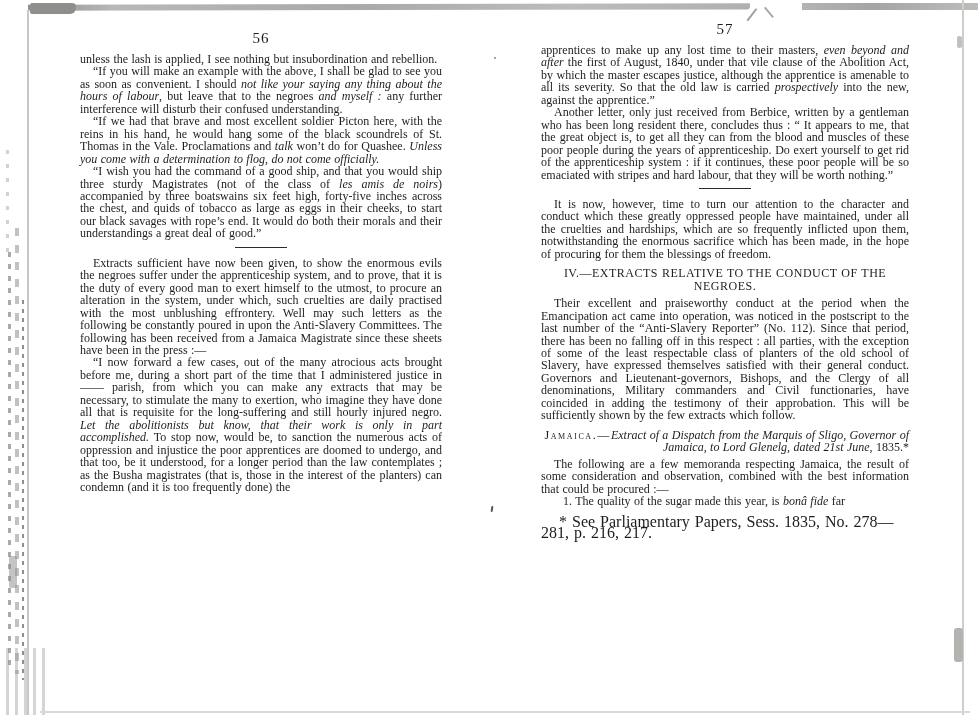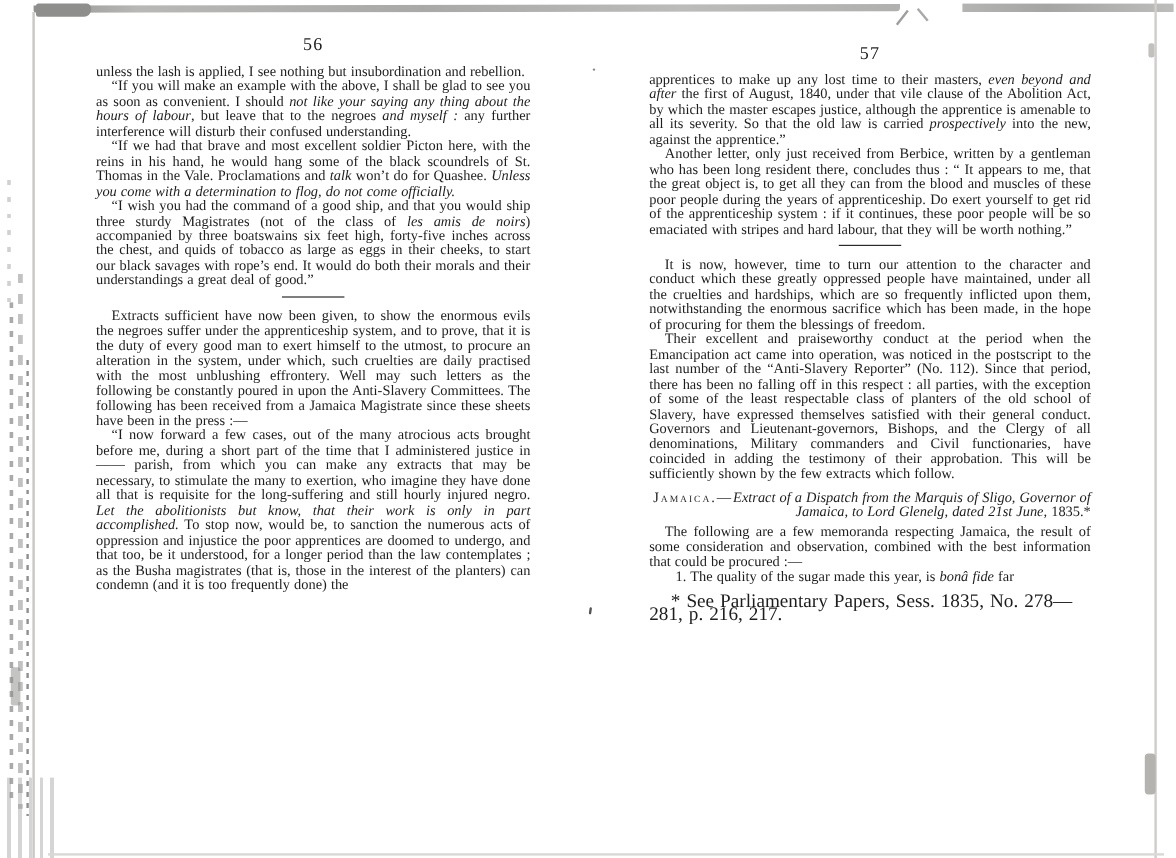--- a/index.html
+++ b/index.html
@@ -7,21 +7,21 @@
     width:980px;height:715px;
     background:#ffffff;
     position:relative;
     overflow:hidden;
     font-family:"Liberation Serif","DejaVu Serif",serif;
     color:#1d1d1d;
   }
   
   .page{position:absolute;}
   #pageL{left:80px;top:30px;width:362px;}
-  #pageR{left:541px;top:37px;width:368px;}
+  #pageR{left:541px;top:21px;width:368px;}
   .pagenum{
     text-align:center;
     font-size:15px;
     letter-spacing:1px;
     margin-bottom:6px;
   }
   .pagetext p{
     margin:0;
     font-size:12px;
     line-height:12.45px;
@@ -122,19 +122,20 @@
     </div>
 </div>
 
 <div class="page" id="pageR">
   <div class="pagenum">57</div>
   <div class="pagetext">
       <p class="body"><span>apprentices to make up any lost time to their masters, </span><span class="it">even beyond and after</span><span> the first of August, 1840, under that vile clause of the Abolition Act, by which the master escapes justice, although the apprentice is amenable to all its severity. So that the old law is carried </span><span class="it">prospectively</span><span> into the new, against the apprentice.”</span></p>
       <p class="body indent"><span>Another letter, only just received from Berbice, written by a gentleman who has been long resident there, concludes thus : “ It appears to me, that the great object is, to get all they can from the blood and muscles of these poor people during the years of apprenticeship. Do exert yourself to get rid of the apprenticeship system : if it continues, these poor people will be so emaciated with stripes and hard labour, that they will be worth nothing.”</span></p>
       <div class="rule"></div>
       <p class="body indent gap"><span>It is now, however, time to turn our attention to the character and conduct which these greatly oppressed people have maintained, under all the cruelties and hardships, which are so frequently inflicted upon them, notwithstanding the enormous sacrifice which has been made, in the hope of procuring for them the blessings of freedom.</span></p>
+      <p class="heading"><span>IV.—EXTRACTS RELATIVE TO THE CONDUCT OF THE NEGROES.</span></p>
       <p class="body indent"><span>Their excellent and praiseworthy conduct at the period when the Emancipation act came into operation, was noticed in the postscript to the last number of the “Anti-Slavery Reporter” (No. 112). Since that period, there has been no falling off in this respect : all parties, with the exception of some of the least respectable class of planters of the old school of Slavery, have expressed themselves satisfied with their general conduct. Governors and Lieutenant-governors, Bishops, and the Clergy of all denominations, Military commanders and Civil functionaries, have coincided in adding the testimony of their approbation. This will be sufficiently shown by the few extracts which follow.</span></p>
       <p class="caption"><span class="sc">Jamaica.—</span><span class="it">Extract of a Dispatch from the Marquis of Sligo, Governor of Jamaica, to Lord Glenelg, dated </span><span class="it">21st June,</span><span> 1835.*</span></p>
       <p class="body indent"><span>The following are a few memoranda respecting Jamaica, the result of some consideration and observation, combined with the best information that could be procured :—</span></p>
       <p class="item"><span>1. The quality of the sugar made this year, is </span><span class="it">bonâ fide</span><span> far</span></p>
       <p class="footnote"><span>* See Parliamentary Papers, Sess. 1835, No. 278—281, p. 216, 217.</span></p>
     </div>
 </div>
 
 </body></html>

